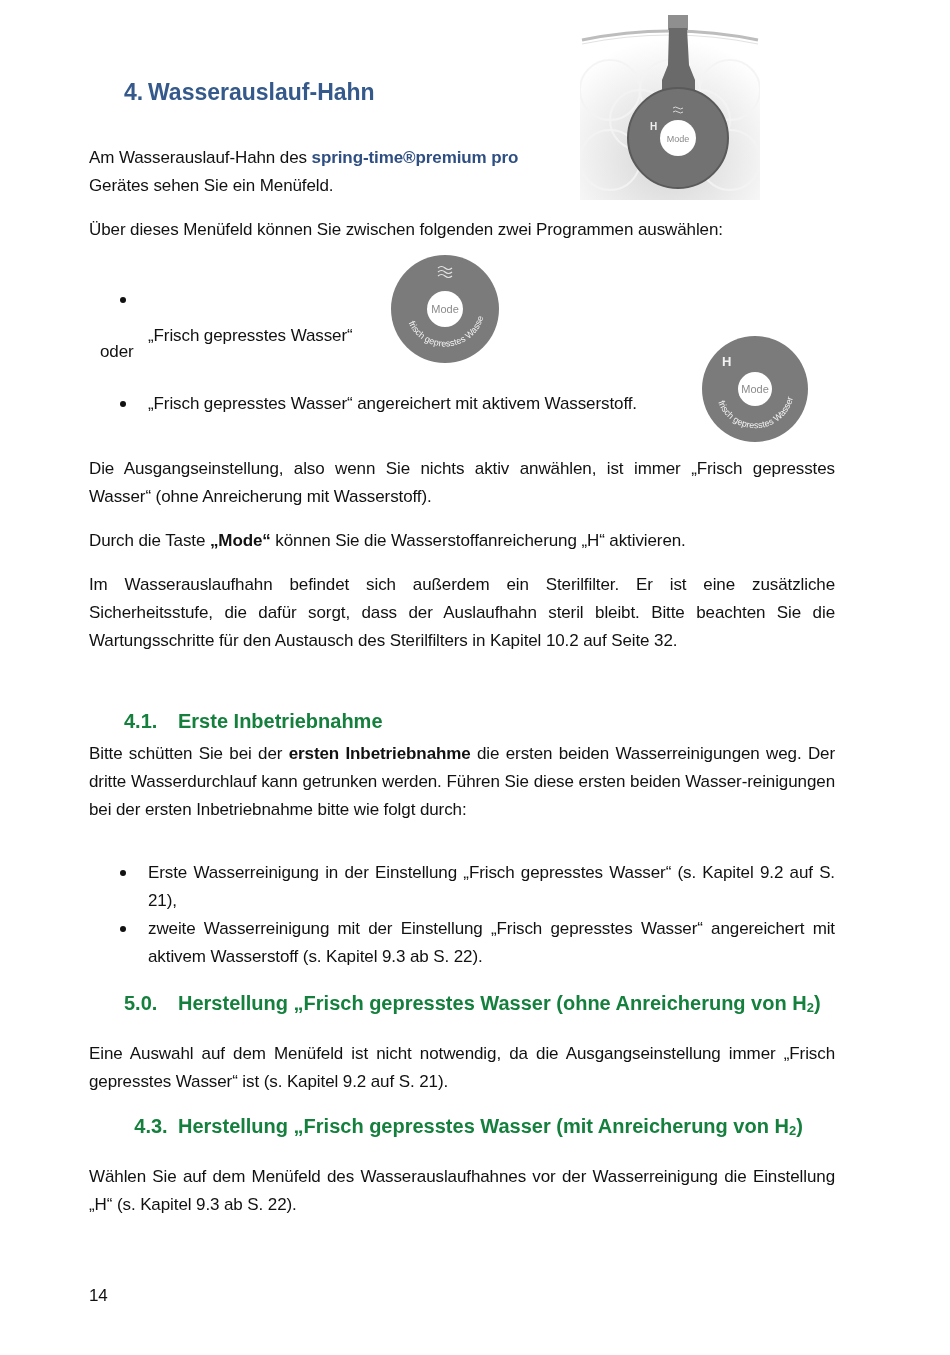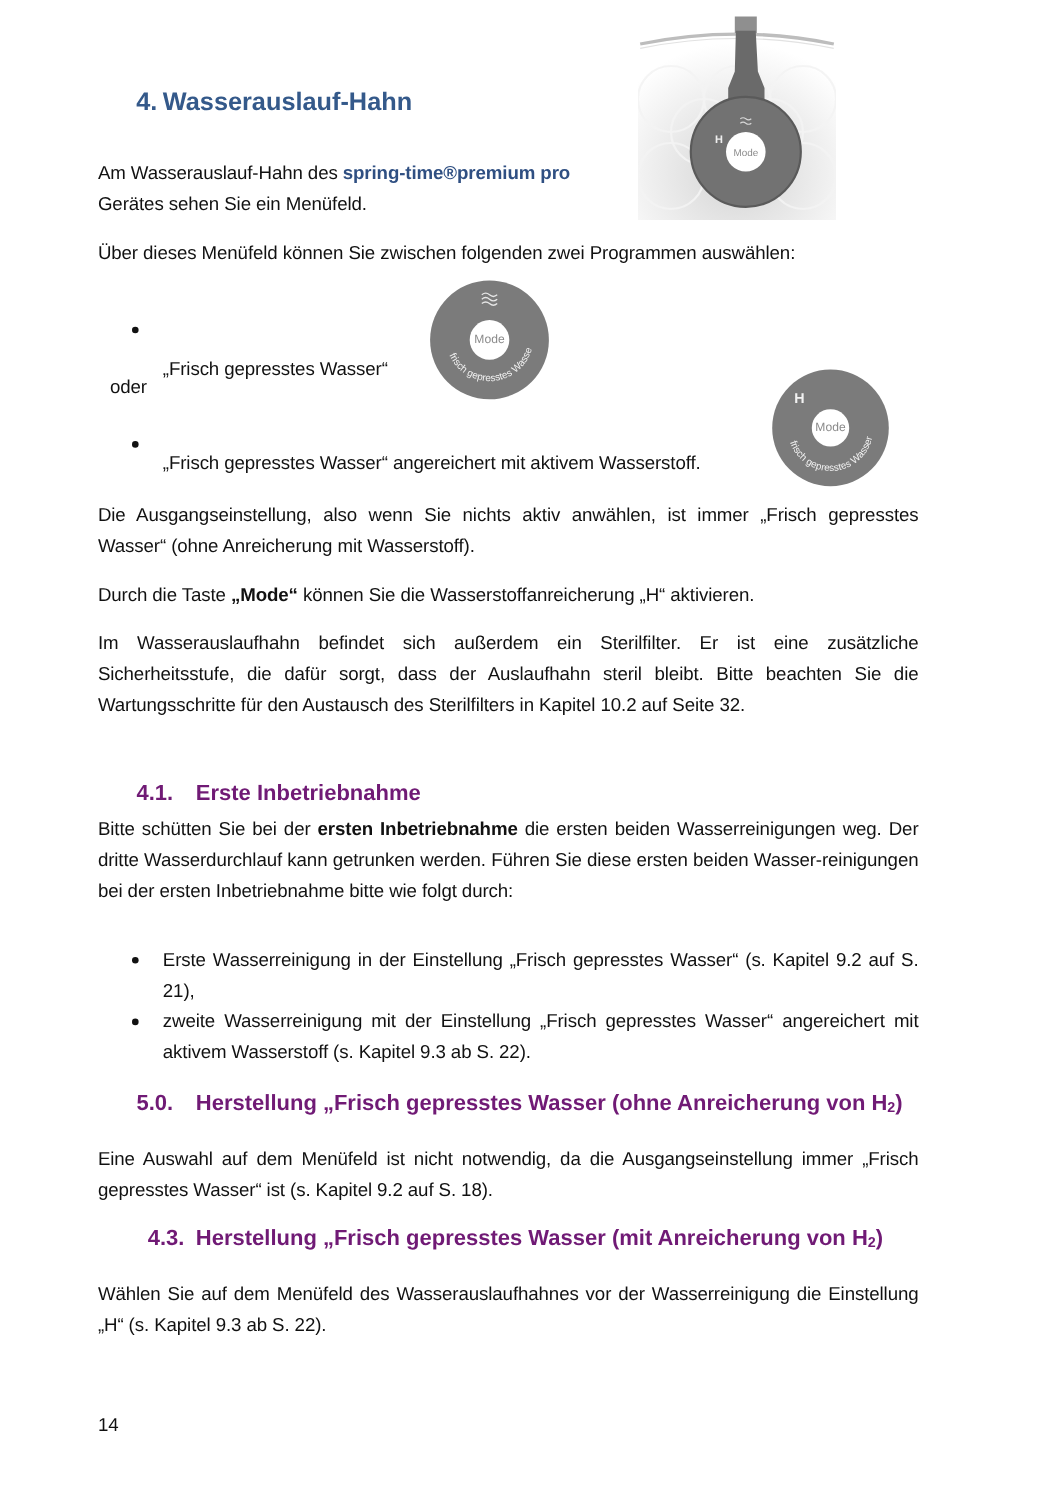--- a/index.html
+++ b/index.html
@@ -2,21 +2,21 @@
 <html><head>
 <meta charset="utf-8">
 <style>
   html, body { margin: 0; padding: 0; background: #ffffff; }
   body { width: 950px; height: 1355px; position: relative; overflow: hidden;
          font-family: "Liberation Sans", sans-serif; color: #111; }
   .abs { position: absolute; }
   .body-text { font-size: 17px; line-height: 28px; color: #111; letter-spacing: -0.1px; }
   .justify { text-align: justify; text-align-last: left; }
   .h1 { font-size: 23px; font-weight: bold; color: #34598a; }
-  .h2 { font-size: 20px; font-weight: bold; color: #701a75; }
+  .h2 { font-size: 20px; font-weight: bold; color: #15803d; }
   .num { display: inline-block; }
   .blue-bold { color: #2f4f82; font-weight: bold; }
   .bullet { position: absolute; width: 6px; height: 6px; background: #111; border-radius: 50%; }
   .li { position: absolute; }
   sub.h2sub { font-size: 13px; vertical-align: -2px; }
 
   
   .dial { position: absolute; border-radius: 50%; background: #7b7b7b; }
   .dial .mode { position: absolute; background: #fff; border-radius: 50%; color: #8a8a8a;
                 font-size: 11px; display: flex; align-items: center; justify-content: center; }
@@ -85,21 +85,21 @@
 <div class="dial" style="left:702px; top:336px; width:106px; height:106px;">
   <div class="mode" style="left:36px; top:36px; width:34px; height:34px;">Mode</div>
   <span class="hlab" style="left:20px; top:18px;">H</span>
   <svg width="106" height="106" viewBox="0 0 106 106">
     <path id="ringPath2" d="M15 62 A39 39 0 0 0 91 62" fill="none"></path>
     <text font-size="9" fill="#f2f2f2" font-family="Liberation Sans, sans-serif"><textPath href="#ringPath2" startOffset="4%">frisch gepresstes Wasser</textPath></text>
   </svg>
 </div>
 
 <span class="bullet" style="left:120px; top:401px;"></span>
-<div class="li body-text" style="left:148px; top:390px;margin-top:17px;">„Frisch gepresstes Wasser“ angereichert mit aktivem Wasserstoff.</div>
+<div class="li body-text" style="left:148px; top:390px;">„Frisch gepresstes Wasser“ angereichert mit aktivem Wasserstoff.</div>
 
 <div class="abs body-text justify" style="left:89px; top:455px; width:746px;">Die Ausgangseinstellung, also wenn Sie nichts aktiv anwählen, ist immer „Frisch gepresstes Wasser“ (ohne Anreicherung mit Wasserstoff).</div>
 
 <div class="abs body-text" style="left:89px; top:527px; width:746px;">
   <span>Durch die Taste </span><b>„Mode“</b><span> können Sie die Wasserstoffanreicherung „H“ aktivieren.</span>
 </div>
 
 <div class="abs body-text justify" style="left:89px; top:571px; width:746px;">Im Wasserauslaufhahn befindet sich außerdem ein Sterilfilter. Er ist eine zusätzliche Sicherheitsstufe, die dafür sorgt, dass der Auslaufhahn steril bleibt. Bitte beachten Sie die Wartungsschritte für den Austausch des Sterilfilters in Kapitel 10.2 auf Seite 32.</div>
 
 <div class="abs h2" style="left:124px; top:710px;">
@@ -113,21 +113,21 @@
 <span class="bullet" style="left:120px; top:870px;"></span>
 <div class="li body-text justify" style="left:148px; top:859px; width:687px;">Erste Wasserreinigung in der Einstellung „Frisch gepresstes Wasser“ (s. Kapitel 9.2 auf S. 21),</div>
 
 <span class="bullet" style="left:120px; top:926px;"></span>
 <div class="li body-text justify" style="left:148px; top:915px; width:687px;">zweite Wasserreinigung mit der Einstellung „Frisch gepresstes Wasser“ angereichert mit aktivem Wasserstoff (s. Kapitel 9.3 ab S. 22).</div>
 
 <div class="abs h2" style="left:124px; top:992px;">
   <span class="num" style="width:54px;">5.0.</span><span>Herstellung „Frisch gepresstes Wasser (ohne Anreicherung von H</span><sub class="h2sub">2</sub><span>)</span>
 </div>
 
-<div class="abs body-text justify" style="left:89px; top:1040px; width:746px;">Eine Auswahl auf dem Menüfeld ist nicht notwendig, da die Ausgangseinstellung immer „Frisch gepresstes Wasser“ ist (s. Kapitel 9.2 auf S. 18).</div>
+<div class="abs body-text justify" style="left:89px; top:1040px; width:746px;">Eine Auswahl auf dem Menüfeld ist nicht notwendig, da die Ausgangseinstellung immer „Frisch gepresstes Wasser“ ist (s. Kapitel 9.2 auf S. 21).</div>
 
 <div class="abs h2" style="left:124px; top:1115px;text-align:center;">
   <span class="num" style="width:54px;">4.3.</span><span>Herstellung „Frisch gepresstes Wasser (mit Anreicherung von H</span><sub class="h2sub">2</sub><span>)</span>
 </div>
 
 <div class="abs body-text justify" style="left:89px; top:1163px; width:746px;">Wählen Sie auf dem Menüfeld des Wasserauslaufhahnes vor der Wasserreinigung die Einstellung „H“ (s. Kapitel 9.3 ab S. 22).</div>
 
 <div class="abs body-text" style="left:89px; top:1282px;">14</div>
 
 </body></html>

